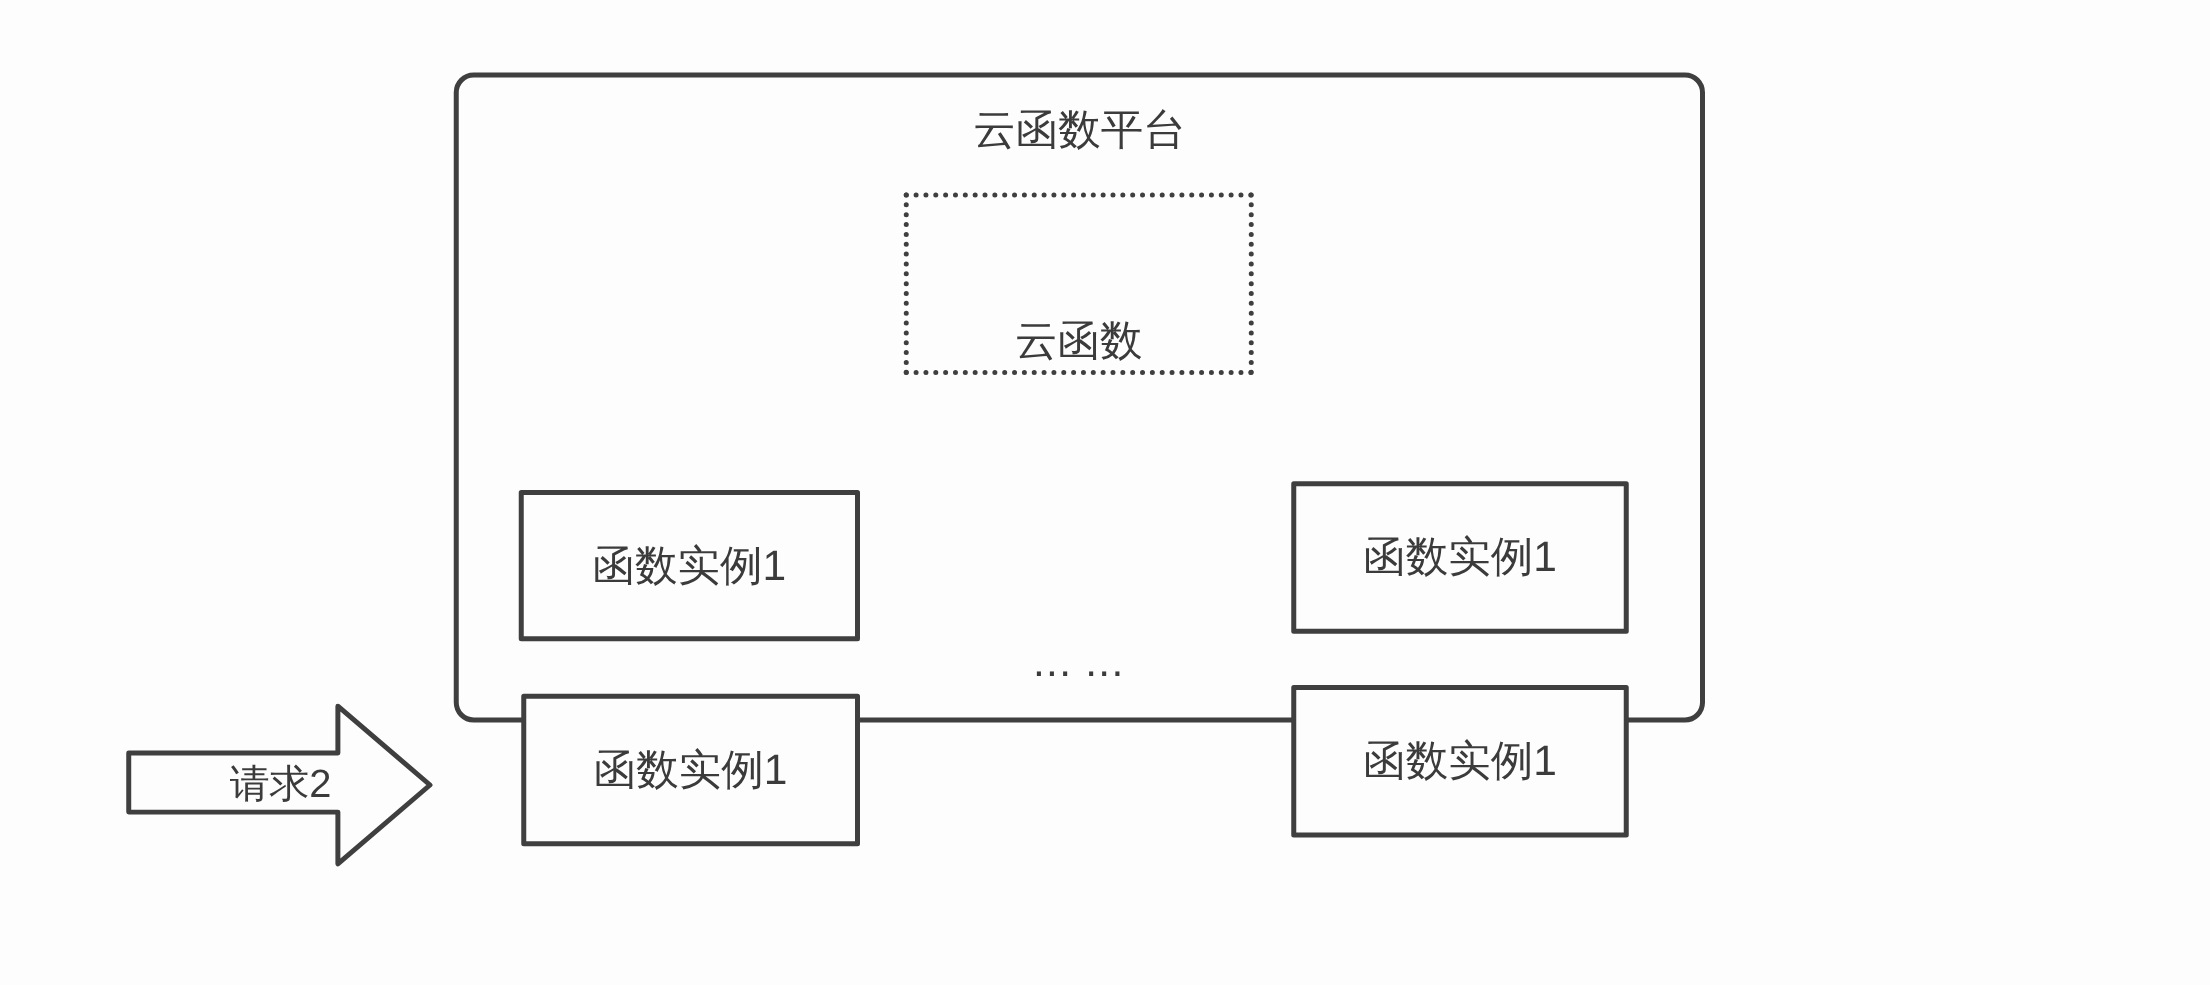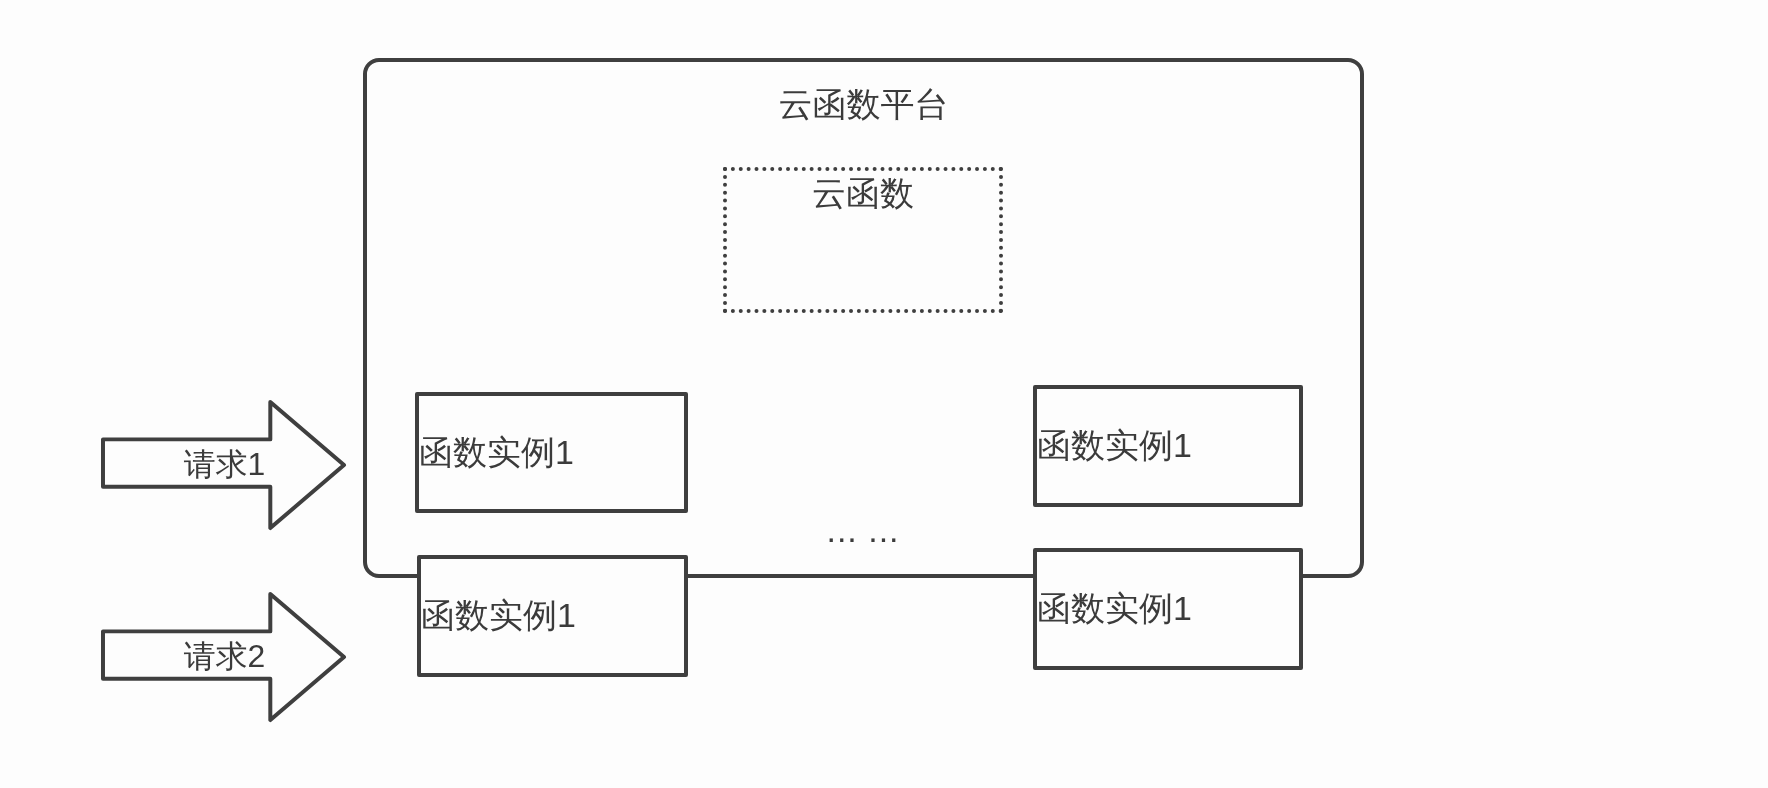--- a/index.html
+++ b/index.html
@@ -26,33 +26,33 @@
   .platform-title {
     position: absolute;
     left: 0; right: 0; top: 22px;
     text-align: center;
     font-size: 34px;
     line-height: 40px;
     color: #3b3b3b;
   }
   .dotted-box {
     position: absolute;
-    left: 356px; top: 105px;
+    left: 356px; top: 92px;
     width: 280px; height: 146px;
     box-sizing: border-box;
     border: 4px dotted #3f3f3f;
-    display: flex; align-items: flex-start; justify-content: center;
+    display: flex; align-items: flex-end; justify-content: center;
     font-size: 34px;
   }
   .inst {
     position: absolute;
     box-sizing: border-box;
     border: 4px solid #3f3f3f;
     border-radius: 2px;
-    display: flex; align-items: center; 
+    display: flex; align-items: center; justify-content: center;
     font-size: 34px;
     background: #fdfdfd;
   }
   .inst-l1 { left: 48px;  top: 330px; width: 273px; height: 121px; }
   .inst-l2 { left: 50px;  top: 493px; width: 271px; height: 122px; }
   .inst-r1 { left: 666px; top: 323px; width: 270px; height: 122px; }
   .inst-r2 { left: 666px; top: 486px; width: 270px; height: 122px; }
   .ellipsis {
     position: absolute;
     left: 396px; top: 448px;
@@ -72,21 +72,21 @@
     stroke-width: 4;
     stroke-linejoin: round;
   }
   .arrow text {
     font-family: "Liberation Sans", sans-serif;
     font-size: 32px;
     fill: #3b3b3b;
     text-anchor: middle;
   }
   .arrow-1 { left: 100px;  top: 398px; width: 247px; height: 134px; }
-  .arrow-2 { left: 100px;  top: 590px; width: 247px; height: 134px; text-align: center; }
+  .arrow-2 { left: 100px;  top: 561px; width: 247px; height: 134px; text-align: center; }
   .arrow-3 { left: 1402px; top: 380px; width: 240px; height: 135px; }
   .arrow-4 { left: 1406px; top: 535px; width: 244px; height: 138px; }
 </style>
 </head>
 <body>
 
 <div class="canvas">
 
   <div class="platform">
     <div class="platform-title">云函数平台</div>
@@ -104,26 +104,20 @@
     <div class="inst inst-r1">
       <span>函数实例1</span>
     </div>
     <div class="inst inst-r2">
       <span>函数实例1</span>
     </div>
 
     <div class="ellipsis">... ...</div>
   </div>
 
-  <div class="arrow arrow-1">
-    <svg viewBox="0 0 248 136" preserveAspectRatio="none">
-      <polygon points="3,42 171,42 171,4 245,68 171,132 171,90 3,90"></polygon>
-      <text x="125" y="78">请求1</text>
-    </svg>
-  </div>
   <div class="arrow arrow-2">
     <svg viewBox="0 0 248 136" preserveAspectRatio="none">
       <polygon points="3,42 171,42 171,4 245,68 171,132 171,90 3,90"></polygon>
       <text x="125" y="78">请求2</text>
     </svg>
   </div>
 
 
 </div>
 

